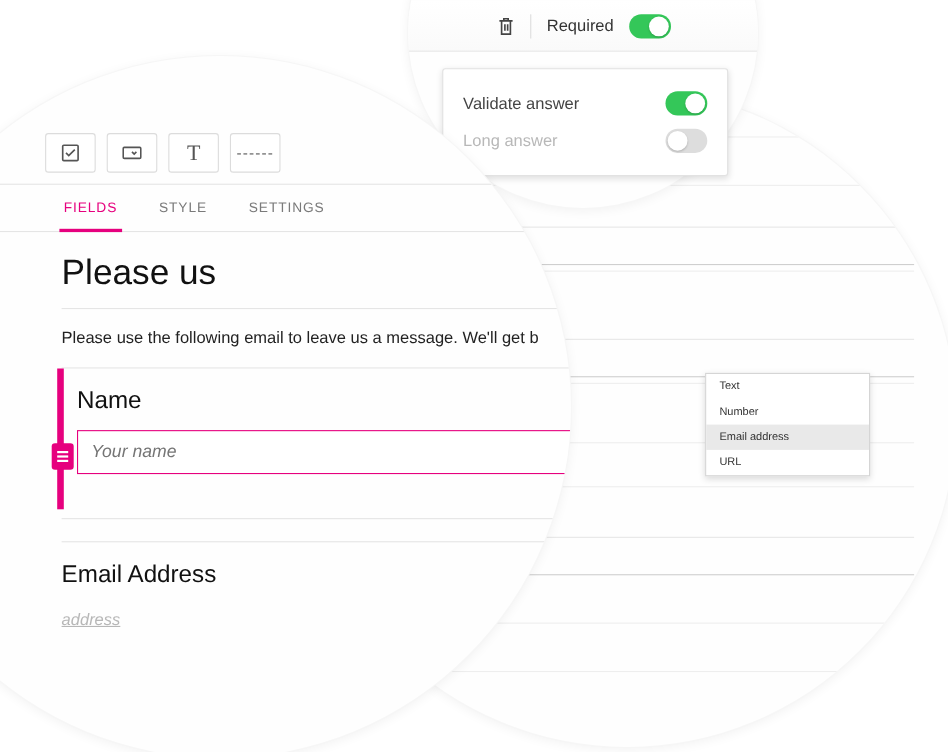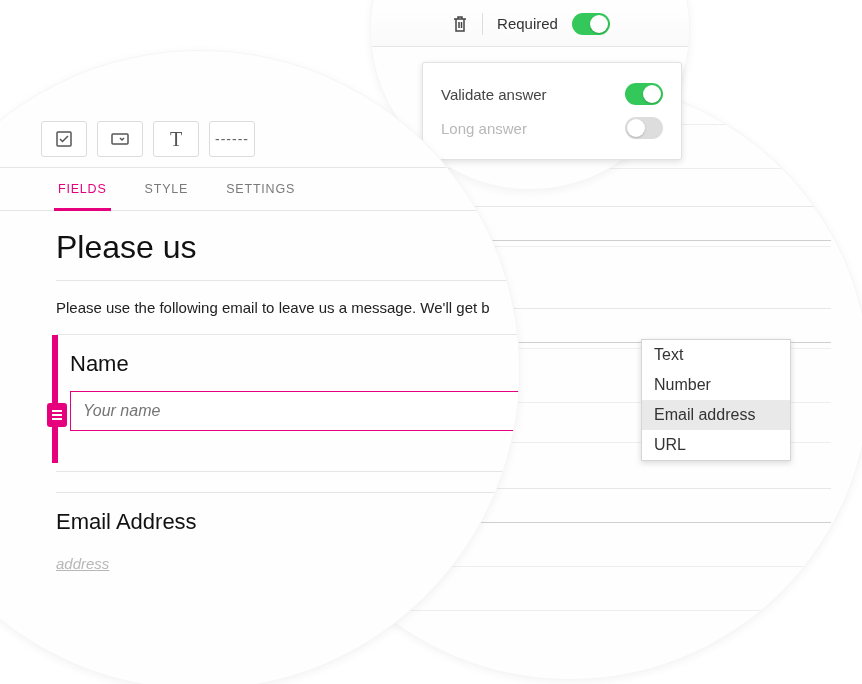--- a/index.html
+++ b/index.html
@@ -91,21 +91,21 @@
   }
   .preview .hint { font-size:15px; color:#555; padding:12px 0 6px; }
   .stripe { border-bottom:1px solid #eee; height:44px; }
 
   
   .dropdown {
     position:absolute;
     background:#fff;
     border:1px solid #d5d5d5;
     box-shadow: 0 2px 6px rgba(0,0,0,.15);
-    font-size:16px;
+    font-size:10px;
     min-width:150px;
   }
   .dropdown .item { padding:6px 12px; cursor:pointer; color:#333; }
   .dropdown .item.selected { background:#e9e9e9; }
 
   
   .editor .toolbar {
     height: 56px;
     display:flex; align-items:center; gap:10px;
     padding-left: 160px;
@@ -224,21 +224,21 @@
       </span>
       <span class="divider-v"></span>
       <span class="label">Required</span>
       <span class="toggle on">
           <span class="knob"></span>
         </span>
     </div>
   </div>
 </div>
 
-<div class="pop-panel" style="left:422px; top:62px;text-align:right;">
+<div class="pop-panel" style="left:402px; top:62px;text-align:right;">
   <div class="pop-row">
     <span class="label">Validate answer</span>
     <span class="toggle on">
         <span class="knob"></span>
       </span>
   </div>
   <div class="pop-row disabled">
     <span class="label">Long answer</span>
     <span class="toggle">
         <span class="knob"></span>

